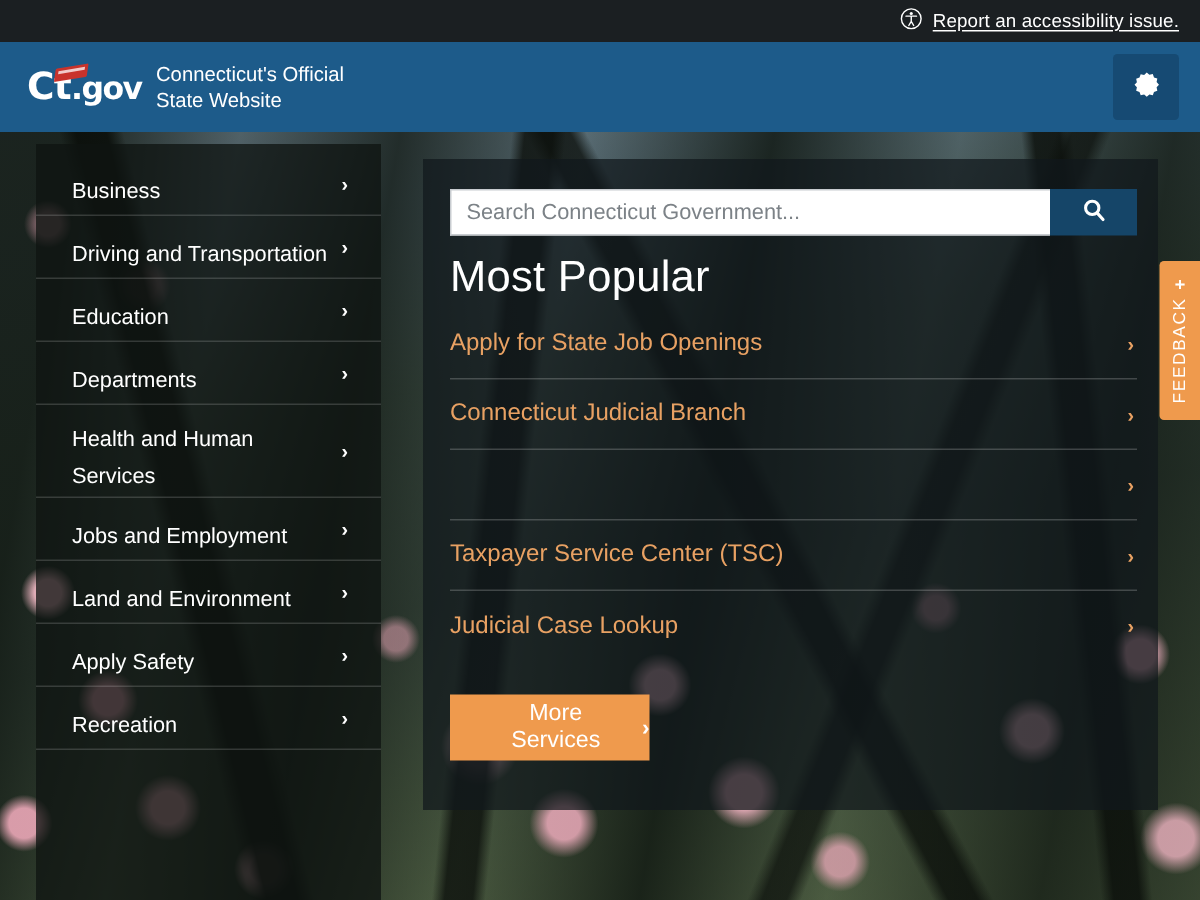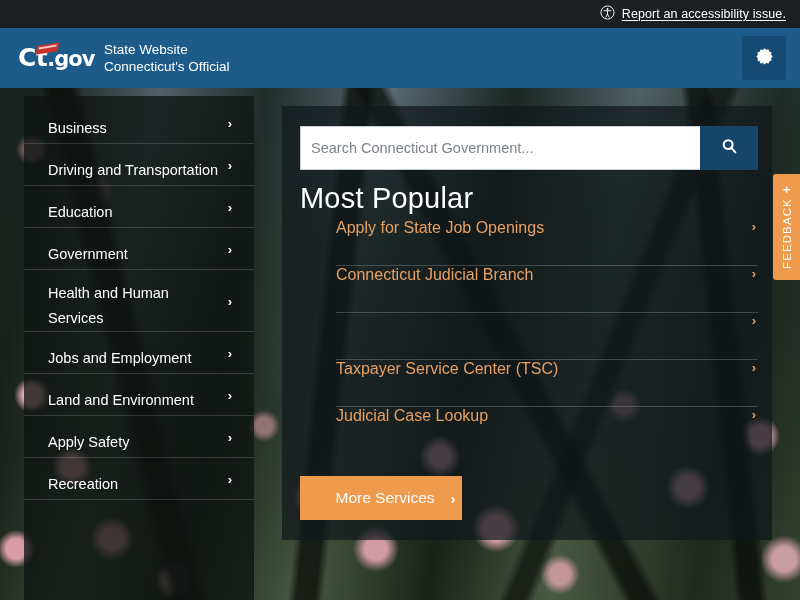--- a/index.html
+++ b/index.html
@@ -197,21 +197,21 @@
     left: 282px;
     top: 106px;
     width: 490px;
     height: 434px;
     background: rgba(16,24,28,0.72);
   }
 
   .search-row {
     display: flex;
     margin: 20px 14px 0 18px;
-    height: 44px;
+    height: 31px;
   }
   .search-input {
     flex: 1;
     border: 1px solid #c8ccd0;
     border-right: none;
     background: #ffffff;
     font-family: "Liberation Sans", sans-serif;
     font-size: 14.5px;
     color: #333;
     padding: 0 10px;
@@ -235,42 +235,42 @@
     margin: 12px 0 4px 18px;
     letter-spacing: 0.2px;
   }
 
   .links-list {
     margin: 0 14px 0 18px;
   }
   .link-row {
     position: relative;
     display: flex;
+    align-items: center;
     height: 47px;
     border-bottom: 1px solid rgba(255,255,255,0.2);
     cursor: pointer;
-    margin-left: 36px;
   }
   .link-row:last-child { border-bottom: none; }
   .link-text {
     color: #e8a163;
     font-size: 16px;
     font-weight: 400;
   }
   .link-chevron {
     position: absolute;
     right: 2px;
     color: #e8a163;
     font-size: 13px;
     font-weight: 700;
   }
 
   .more-btn {
     margin: 22px 0 0 18px;
-    width: 162px;
+    width: 133px;
     height: 44px;
     background: #ef9a4d;
     border: none;
     display: flex;
     align-items: center;
     justify-content: center;
     gap: 16px;
     cursor: pointer;
     padding-left: 29px;
   }
@@ -330,22 +330,22 @@
       <span class="lbl">Report an accessibility issue.</span>
     </a>
   </div>
 
   <div class="header">
     <div class="logo">
       <div class="logo-text"><span>Ct</span><span class="gov">.gov</span></div>
       <div class="logo-flag"></div>
     </div>
     <div class="tagline">
+      <div>Connecticut's Official</div>
       <div>State Website</div>
-      <div>Connecticut's Official</div>
     </div>
     <button class="gear-btn">
       <span>
         <svg width="19" height="19" viewBox="0 0 24 24" fill="#ffffff">
           <path d="M12 8.2a3.8 3.8 0 1 0 0 7.6 3.8 3.8 0 0 0 0-7.6zm0 5.8a2 2 0 1 1 0-4 2 2 0 0 1 0 4z"></path>
           <path d="M12 1.6l2.2 2.0 2.9-.6 1.0 2.8 2.8 1.0-.6 2.9 2.0 2.2-2.0 2.2.6 2.9-2.8 1.0-1.0 2.8-2.9-.6-2.2 2.0-2.2-2.0-2.9.6-1.0-2.8-2.8-1.0.6-2.9L1.7 12l2.0-2.2-.6-2.9 2.8-1.0 1.0-2.8 2.9.6z"></path>
         </svg>
       </span>
     </button>
   </div>
@@ -357,21 +357,21 @@
     </div>
     <div class="nav-item">
       <span class="nav-label">Driving and Transportation</span>
       <span class="nav-chevron">›</span>
     </div>
     <div class="nav-item">
       <span class="nav-label">Education</span>
       <span class="nav-chevron">›</span>
     </div>
     <div class="nav-item">
-      <span class="nav-label">Government</span>
+      <span class="nav-label">Departments</span>
       <span class="nav-chevron">›</span>
     </div>
     <div class="nav-item">
       <span class="nav-label">Health and Human Services</span>
       <span class="nav-chevron">›</span>
     </div>
     <div class="nav-item">
       <span class="nav-label">Jobs and Employment</span>
       <span class="nav-chevron">›</span>
     </div>

